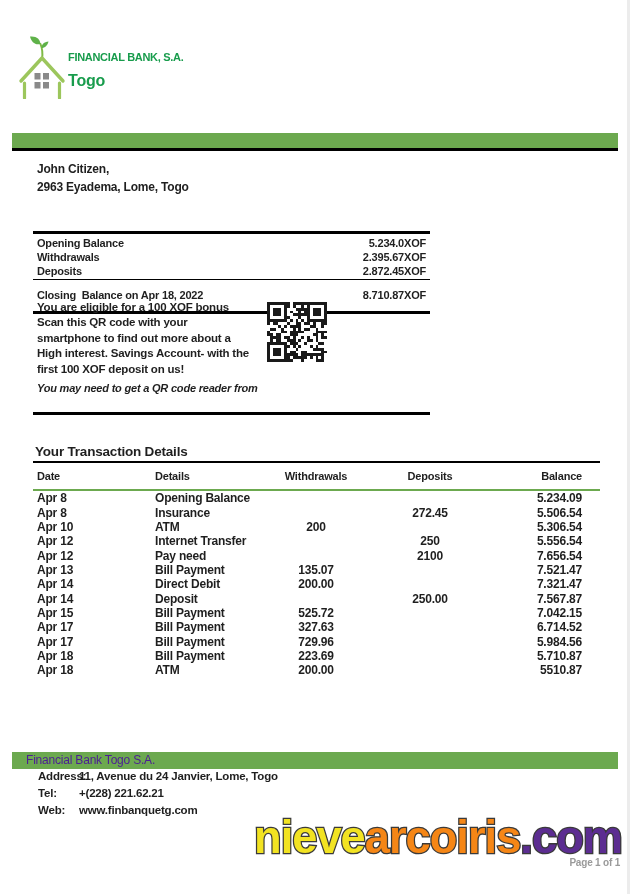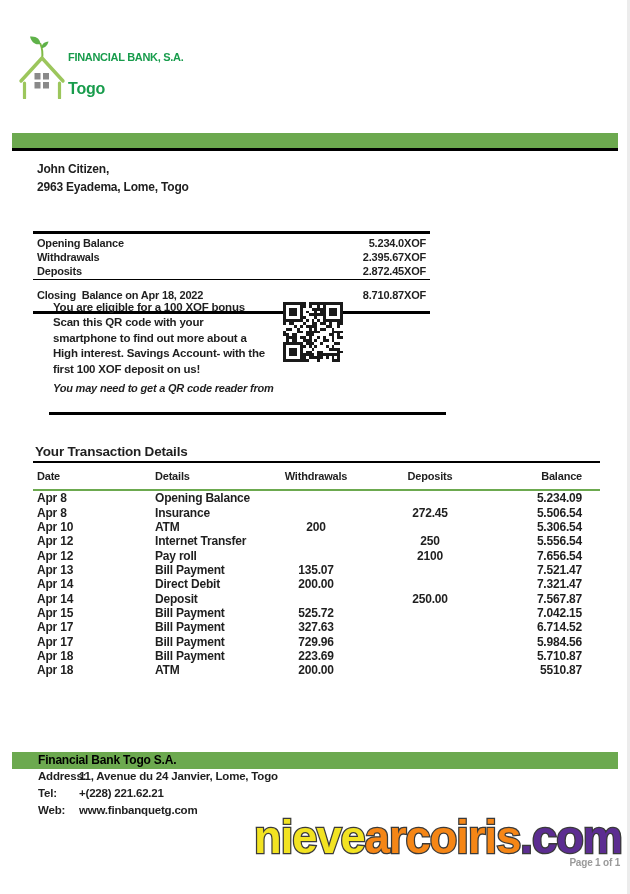--- a/index.html
+++ b/index.html
@@ -6,50 +6,50 @@
   html,body { background:#fff; }
   .page {
     position:relative; width:630px; height:894px; background:#fff;
     font-family:"Liberation Sans", sans-serif;
     color:#1f1f1f; overflow:hidden; letter-spacing:-0.2px;
     border-right:3px solid #ececec;
   }
   
   .logo { position:absolute; left:18px; top:35px; width:48px; height:64px; }
   .bank-name { position:absolute; left:68px; top:51px; font-size:11px; font-weight:bold; color:#189C4C; letter-spacing:-0.3px; }
-  .bank-region { position:absolute; left:68px; top:72px; font-size:16px; font-weight:bold; color:#189C4C;margin-top:8px; }
+  .bank-region { position:absolute; left:68px; top:72px; font-size:16px; font-weight:bold; color:#189C4C; }
   .hdr-green-bar { position:absolute; left:12px; top:133px; width:606px; height:15px; background:#6CA94F; }
   .hdr-black-line { position:absolute; left:12px; top:148px; width:606px; height:3px; background:#000; }
   
   .recipient { position:absolute; left:37px; top:160px; font-size:12px; font-weight:bold; line-height:18px; }
   
   .summary { position:absolute; left:33px; top:231px; width:397px; border-top:3px solid #000; border-bottom:3px solid #000; padding:2px 0 1px 0; }
   .srow { display:flex; align-items:center; height:14.2px; font-size:11px; font-weight:bold; }
   .srow:last-child { border-top:1.5px solid #000; height:31px; }
   .s-label { flex:1; padding-left:4px; white-space:pre; }
   .s-amount { width:60px; text-align:right; }
   .s-cur { width:26px; text-align:right; padding-right:6px; }
   
-  .promo { position:absolute; left:49px; top:298px; width:397px; height:117px; border-bottom:3.2px solid #000; }
+  .promo { position:absolute; left:33px; top:298px; width:397px; height:117px; border-bottom:3.2px solid #000; }
   .promo-lines { position:absolute; left:4px; top:2px; font-size:11.5px; font-weight:bold; line-height:15.4px; }
   .promo-note { position:absolute; left:4px; top:83px; font-size:11px; font-weight:bold; font-style:italic; line-height:15.5px; }
   .qr-box { position:absolute; left:234px; top:4px; width:60px; height:60px; }
   
   .txn-title { position:absolute; left:35px; top:444px; font-size:13.5px; font-weight:bold; }
   .txn-table { position:absolute; left:33px; top:461px; width:567px; border-top:2.5px solid #000; font-weight:bold; }
   .thead { display:flex; align-items:center; height:28px; font-size:11px; border-bottom:2.5px solid #6CA94F; }
   .trow { display:flex; align-items:center; height:14.35px; font-size:12px; }
   .tclose { display:flex; align-items:center; height:15px; font-size:11px; border-top:2.5px solid #6CA94F; border-bottom:3.2px solid #000; }
   .c-date { width:117px; padding-left:4px; }
   .c-details { width:116px; padding-left:5px; }
   .c-wd { width:100px; text-align:center; }
   .c-dep { width:128px; text-align:center; }
   .c-bal { flex:1; text-align:right; padding-right:18px; }
   
-  .ftr-bar { position:absolute; left:12px; top:752px; width:606px; height:16.5px; background:#6CA94F; color:#000000; font-size:12px; font-weight:bold; line-height:16.5px; padding-left:26px; }
+  .ftr-bar { position:absolute; left:12px; top:752px; width:606px; height:16.5px; background:#6CA94F; color:#4c1d95; font-size:12px; font-weight:normal; line-height:16.5px; padding-left:14px; }
   .contacts { position:absolute; left:38px; top:770px; font-size:11.5px; font-weight:bold; }
   .contact-row { height:17.2px; }
   .contact-label { display:inline-block; width:38px; }
   
   .watermark { position:absolute; left:252px; top:807px; }
   .watermark text { font-family:"Liberation Sans", sans-serif; font-weight:bold; font-size:47px; stroke:#3A3A3A; stroke-width:2.6; paint-order:stroke; letter-spacing:-1px; }
   .page-info { position:absolute; right:7px; top:857px; font-size:10px; color:#9a9a9a; font-weight:bold; }
 </style>
 </head>
 <body>
@@ -411,21 +411,21 @@
         <div class="trow">
           <span class="c-date">Apr 12</span>
           <span class="c-details">Internet Transfer</span>
           <span class="c-wd"></span>
           <span class="c-dep">250</span>
           <span class="c-bal">5.556.54</span>
         </div>
 
         <div class="trow">
           <span class="c-date">Apr 12</span>
-          <span class="c-details">Pay roll</span>
+          <span class="c-details">Pay need</span>
           <span class="c-wd"></span>
           <span class="c-dep">2100</span>
           <span class="c-bal">7.656.54</span>
         </div>
 
         <div class="trow">
           <span class="c-date">Apr 13</span>
           <span class="c-details">Bill Payment</span>
           <span class="c-wd">135.07</span>
           <span class="c-dep"></span>

